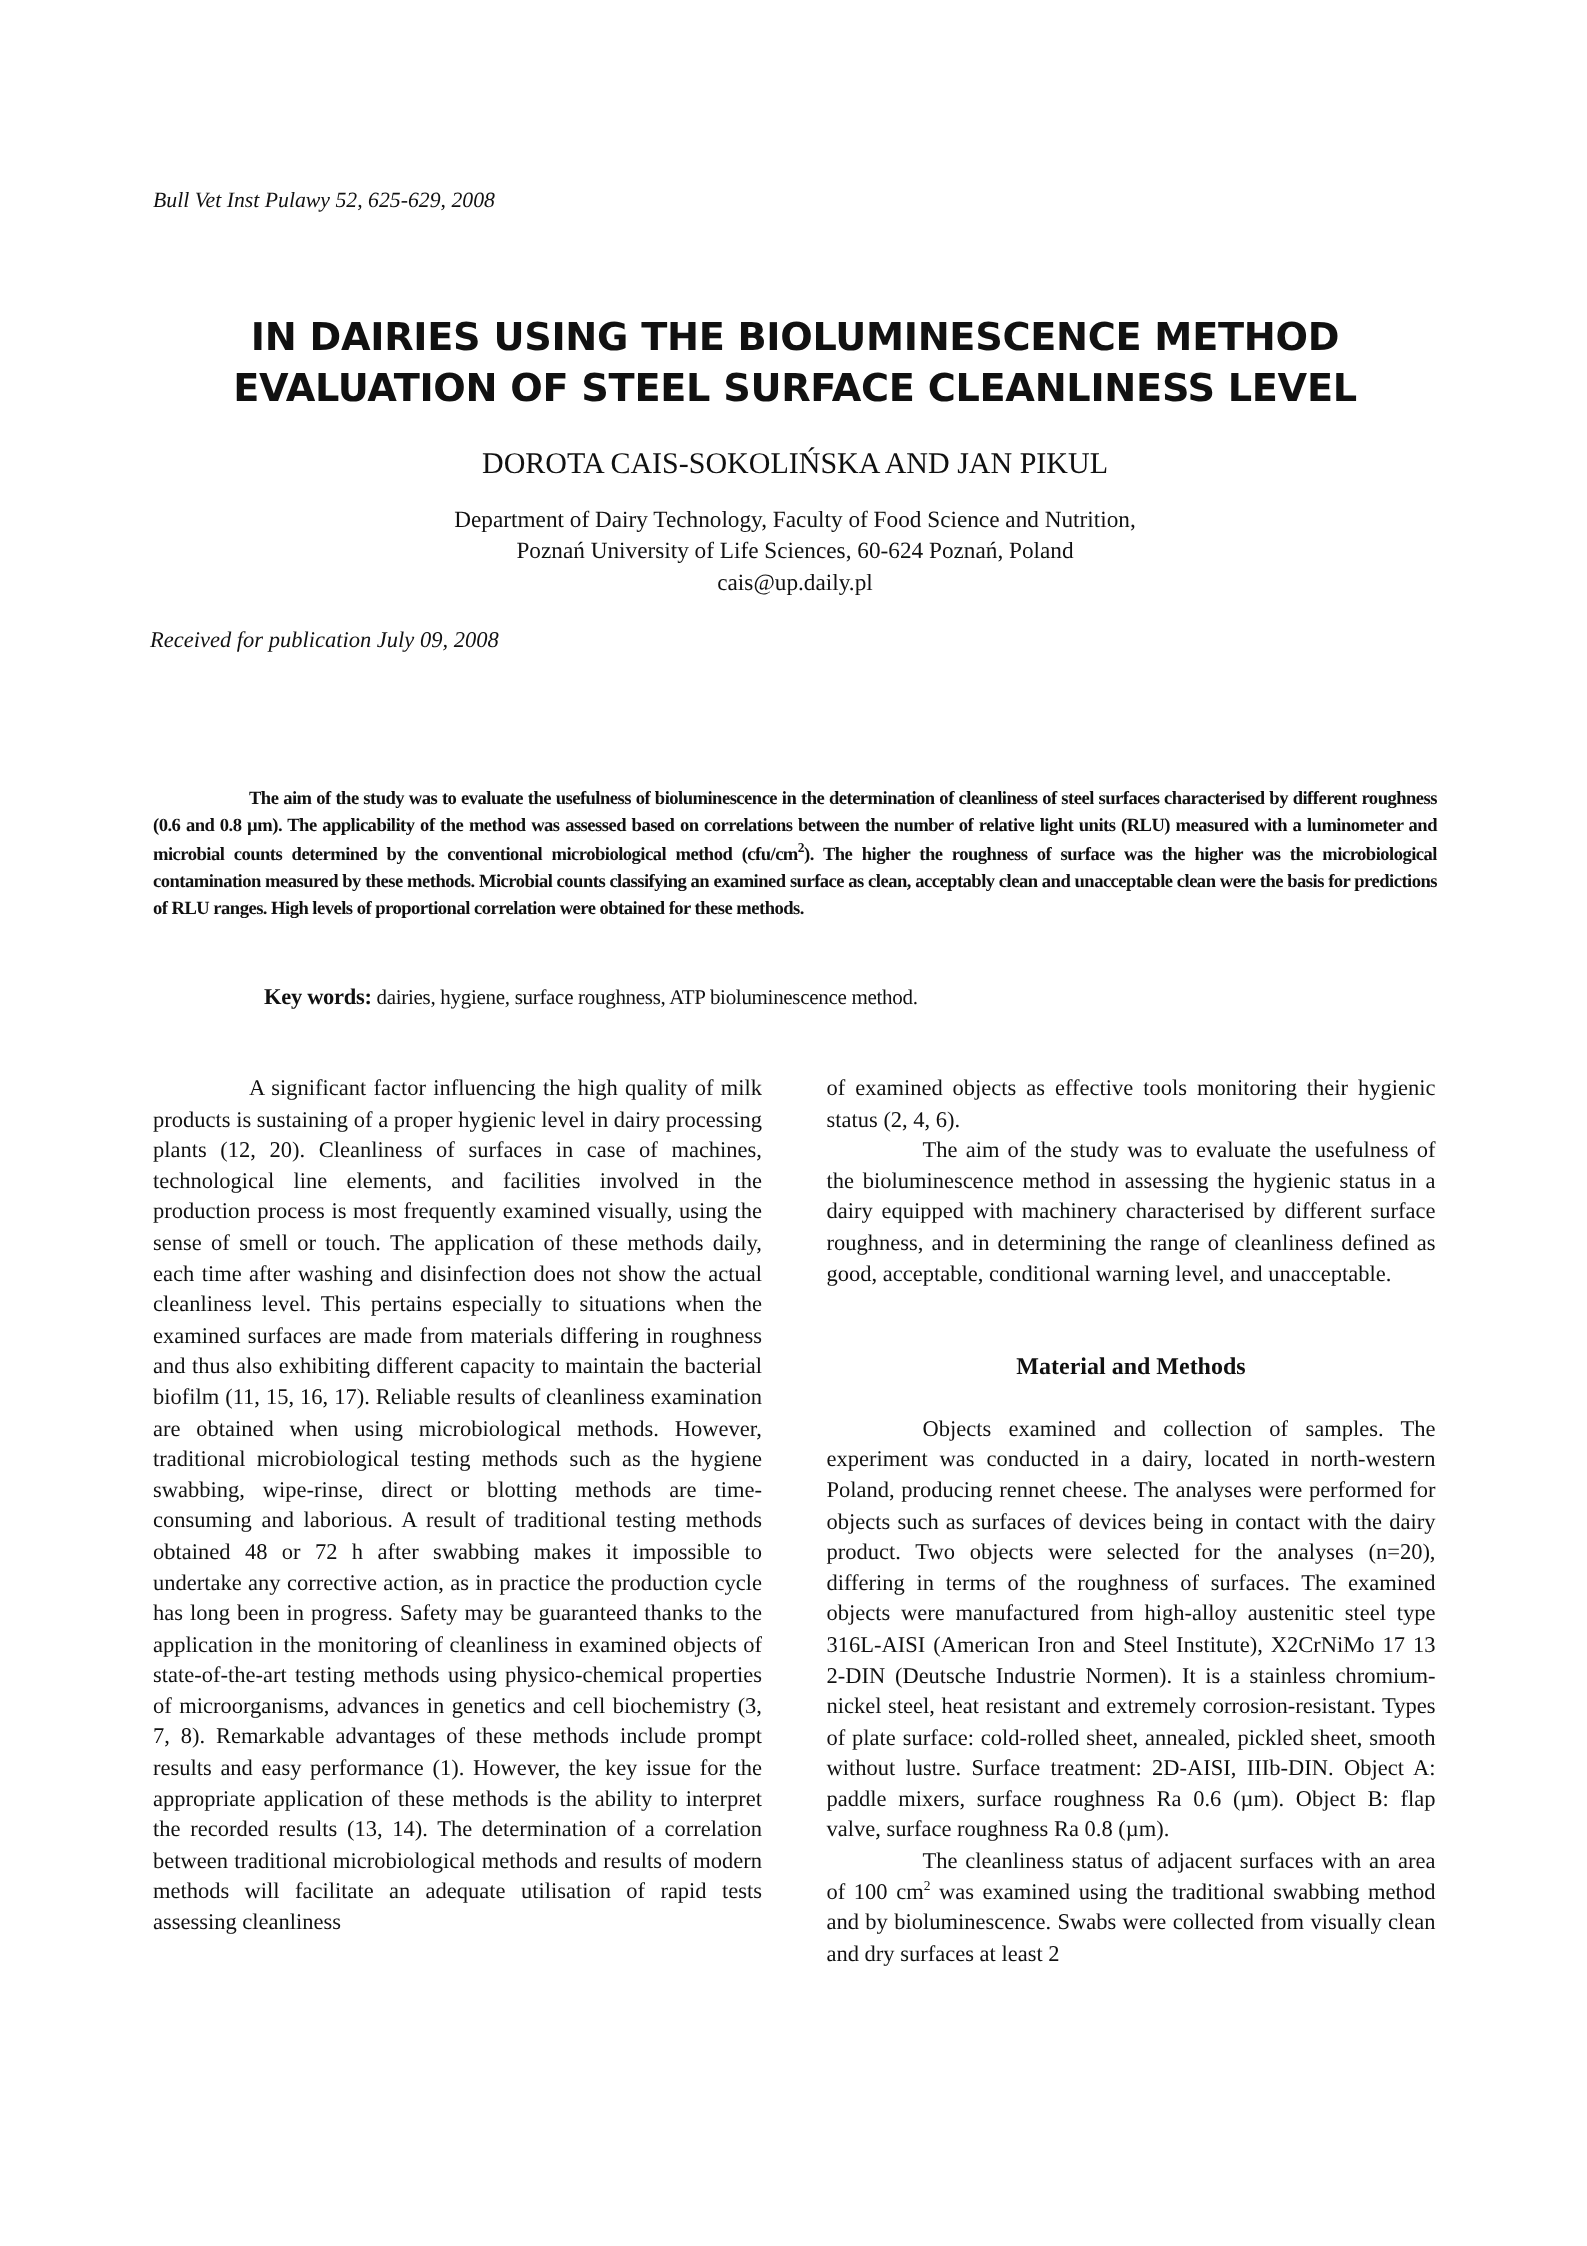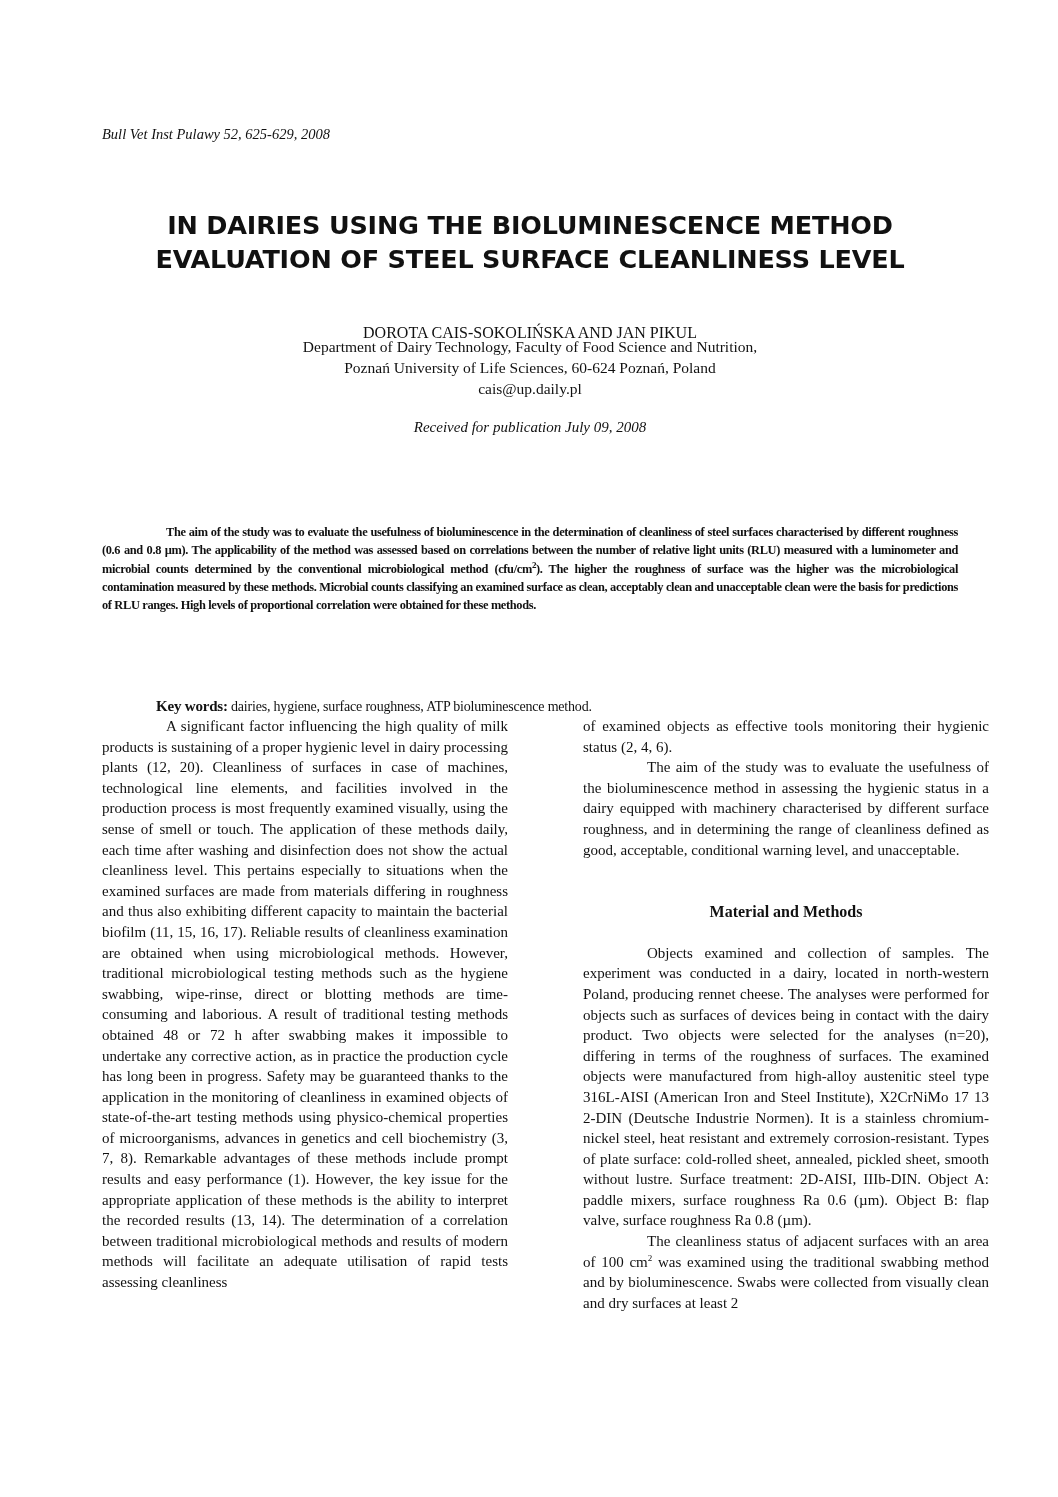--- a/index.html
+++ b/index.html
@@ -3,34 +3,34 @@
 <meta charset="utf-8">
 <style>
   html, body { margin: 0; padding: 0; background: #ffffff; }
   body { width: 1058px; height: 1497px; position: relative; overflow: hidden; color: #111; }
   .page { position: absolute; left: 0; top: 0; width: 1058px; height: 1497px; padding-left: 45px; }
   .serif { font-family: "Liberation Serif", "DejaVu Serif", serif; }
   .journal { position: absolute; left: 102px; top: 126px; font-size: 14.5px; font-style: italic; }
   .title { position: absolute; left: 100px; top: 208px; width: 860px; text-align: center;
            font-family: "DejaVu Sans", "Liberation Sans", sans-serif; font-weight: bold;
            font-size: 25.5px; line-height: 34px; letter-spacing: -0.2px; }
-  .authors { position: absolute; left: 100px; top: 298px; width: 860px; text-align: center; font-size: 16px; margin-top: 26px; }
+  .authors { position: absolute; left: 100px; top: 298px; width: 860px; text-align: center; font-size: 20px; }
   .affil { position: absolute; left: 100px; top: 336px; width: 860px; text-align: center; font-size: 15.5px; line-height: 21px; }
-  .received { position: absolute; left: 100px; top: 419px; width: 860px; text-align: center; font-size: 15px; font-style: italic; }
+  .received { position: absolute; left: 100px; top: 419px; width: 860px; text-align: left; font-size: 15px; font-style: italic; }
   .abs-head { position: absolute; left: 100px; top: 478px; width: 860px; text-align: center; font-size: 16px; font-weight: bold; }
   .abstract { position: absolute; left: 102px; top: 523px; width: 856px; font-size: 12.4px; line-height: 18.3px;
               text-align: justify; font-weight: bold; letter-spacing: -0.35px; }
   .abstract p { margin: 0; text-indent: 64px; }
-  .keywords { position: absolute; left: 156px; top: 657px; font-size: 14px; letter-spacing: -0.2px; margin-top: 41px; }
+  .keywords { position: absolute; left: 176px; top: 657px; font-size: 14px; letter-spacing: -0.2px; }
   .keywords .kw-label { font-weight: bold; font-size: 15px; }
   .col { position: absolute; top: 716px; width: 406px; font-size: 15px; line-height: 20.6px; text-align: justify; }
   .col p { margin: 0; text-indent: 64px; }
   .col p.noindent { text-indent: 0; }
   .col-left { left: 102px; }
-  .col-right { left: 551px; margin-left: 32px; }
+  .col-right { left: 551px; }
   .sec-head { text-align: center; font-weight: bold; font-size: 16px; margin: 42px 0 20px 0; }
   .subhead { font-weight: normal; }
   sup { font-size: 9px; line-height: 0; }
 </style>
 </head>
 <body>
 
 <div class="page serif">
 
   <div class="journal">Bull Vet Inst Pulawy 52, 625-629, 2008</div>

